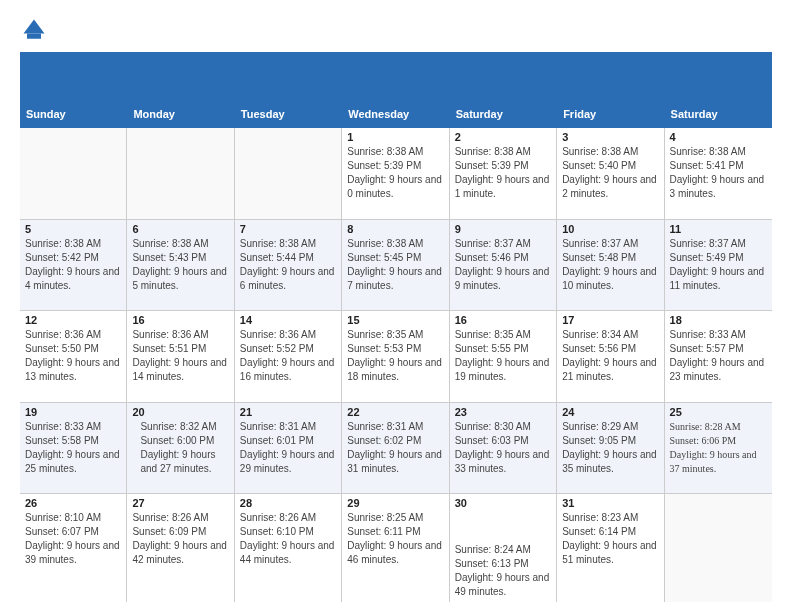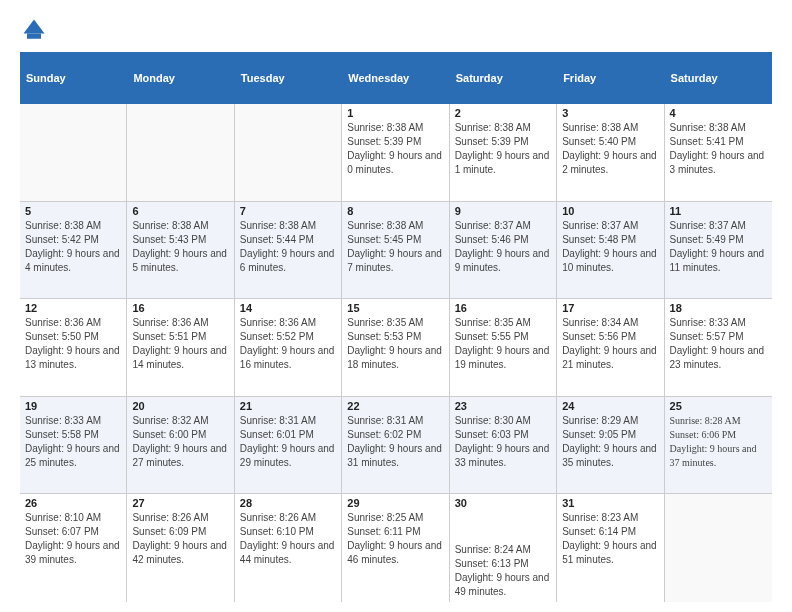--- a/index.html
+++ b/index.html
@@ -67,22 +67,23 @@
     }
     .cal-header {
       display: grid;
       grid-template-columns: repeat(7, 1fr);
       background: #2a6db5;
     }
     .cal-header-cell {
       color: #fff;
       font-size: 11px;
       font-weight: bold;
-      padding: 20px 6px;
+      padding: 8px 6px;
       text-align: left;
+      margin-top: 48px;
     }
     .cal-body {
       flex: 1;
       display: flex;
       flex-direction: column;
     }
     .cal-row {
       display: grid;
       grid-template-columns: repeat(7, 1fr);
       flex: 1;
@@ -275,21 +276,21 @@
         </div>
         <div class="cal-row row-alt">
           <div class="cal-cell">
             <div class="day-num">19</div>
             <div class="day-info" style="white-space: pre-line;">Sunrise: 8:33 AM
 Sunset: 5:58 PM
 Daylight: 9 hours and 25 minutes.</div>
           </div>
           <div class="cal-cell">
             <div class="day-num">20</div>
-            <div class="day-info" style="white-space: pre-line;">Sunrise: 8:32 AM
+            <div class="day-info" style="white-space: pre-line; margin-left: 8px;">Sunrise: 8:32 AM
 Sunset: 6:00 PM
 Daylight: 9 hours and 27 minutes.</div>
           </div>
           <div class="cal-cell">
             <div class="day-num">21</div>
             <div class="day-info" style="white-space: pre-line;">Sunrise: 8:31 AM
 Sunset: 6:01 PM
 Daylight: 9 hours and 29 minutes.</div>
           </div>
           <div class="cal-cell">

